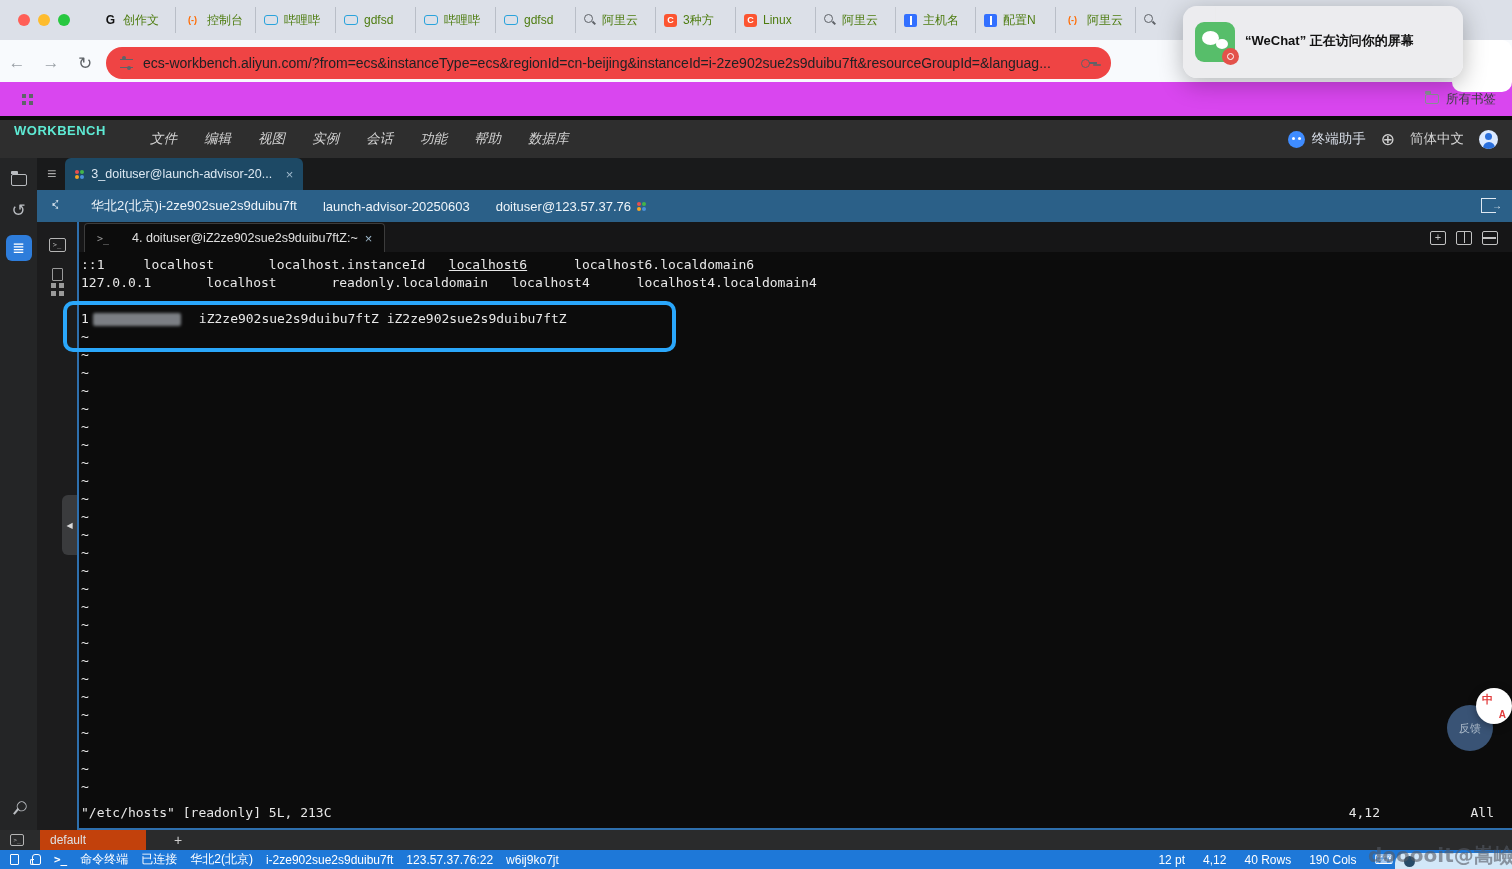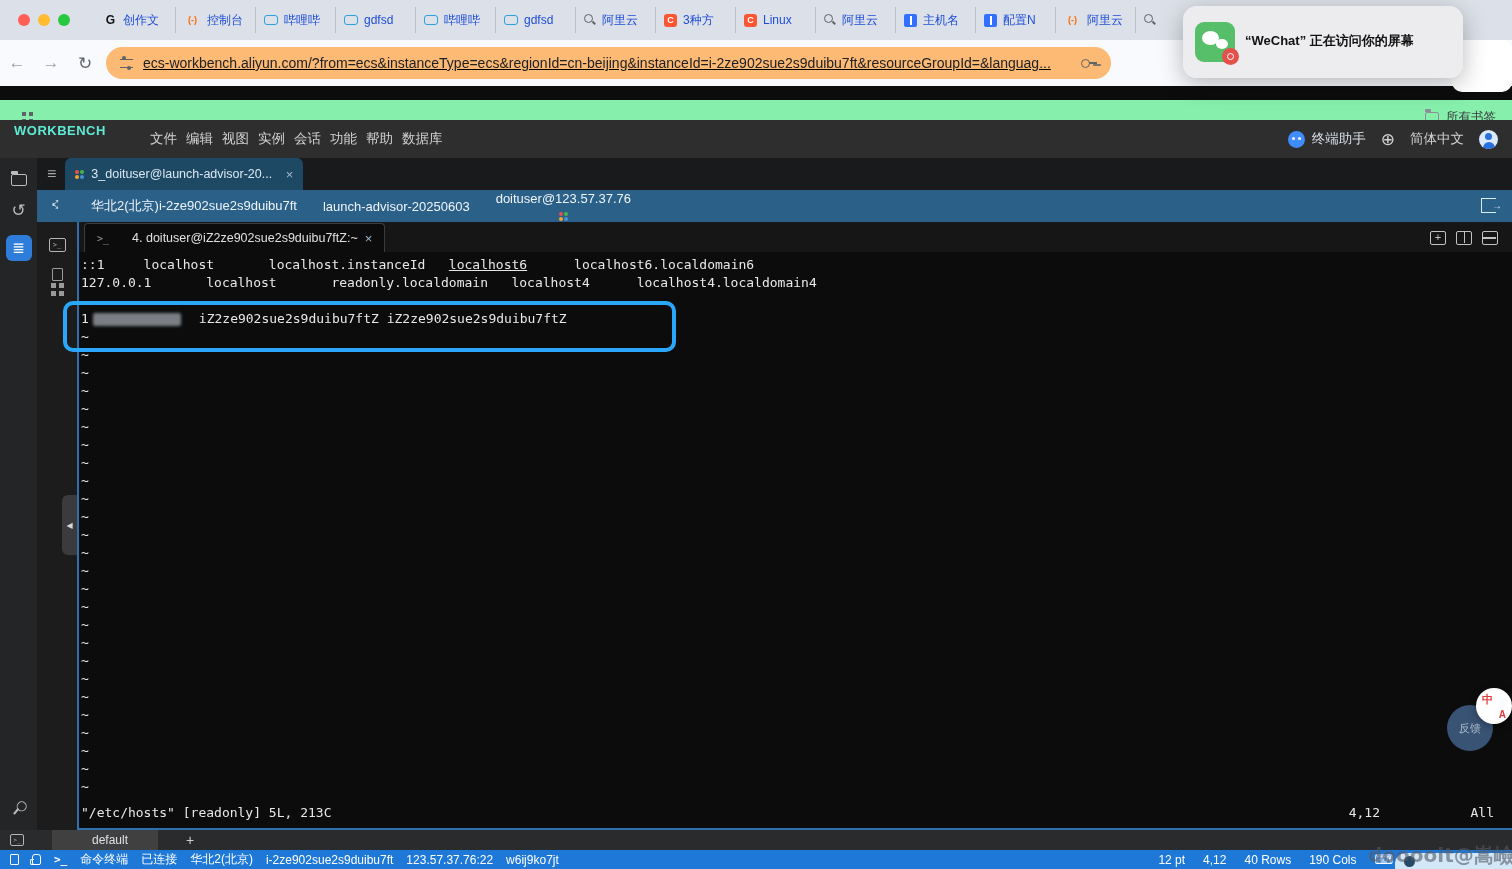--- a/index.html
+++ b/index.html
@@ -10,61 +10,61 @@
   body{font-family:"Liberation Sans",sans-serif;background:#000;}
   #screen{position:relative;width:1512px;height:869px;overflow:hidden;background:var(--c-termbg);}
 
   
   .tabstrip{position:absolute;left:0;top:0;width:1512px;height:40px;background:#dce0e8;display:flex;align-items:center;}
   .lights{display:flex;gap:8px;padding:0 14px 0 18px;}
   .light{width:12px;height:12px;border-radius:50%;}
   .l-red{background:#ff5f57}.l-yellow{background:#febc2e}.l-green{background:#28c840}
   .btabs{display:flex;height:40px;align-items:center;margin-left:12px;}
   .btab{display:flex;align-items:center;gap:6px;width:80px;height:26px;padding:0 8px;border-right:1px solid #b9bec7;cursor:default;}
-  .btab-label{font-size:12px;color:#1d4ed8;white-space:nowrap;overflow:hidden;max-width:48px;}
+  .btab-label{font-size:12px;color:#4d7c0f;white-space:nowrap;overflow:hidden;max-width:48px;}
   .ticon{flex:0 0 auto;display:inline-block;position:relative;}
   .ti-pen{width:13px;height:13px;font-weight:bold;font-size:12px;color:#111;line-height:13px;text-align:center;}
   .ti-pen::before{content:"G";}
   .ti-braces{width:17px;height:13px;color:#ff6a00;font-weight:bold;font-size:9px;line-height:13px;text-align:center;}
   .ti-braces::before{content:"(-)";}
   .ti-tv{width:14px;height:10px;border:1.6px solid #29a3dc;border-radius:3px;}
   .ti-search{width:12px;height:12px;}
   .ti-search::before{content:"";position:absolute;left:0;top:0;width:7px;height:7px;border:1.6px solid #5f6368;border-radius:50%;}
   .ti-search::after{content:"";position:absolute;left:8px;top:8px;width:4px;height:1.6px;background:#5f6368;transform:rotate(45deg);}
   .ti-csdn{width:13px;height:13px;background:var(--c-csdn);border-radius:3px;color:#fff;font-size:9px;font-weight:bold;line-height:13px;text-align:center;}
   .ti-csdn::before{content:"C";}
   .ti-book{width:13px;height:13px;background:#3370ff;border-radius:2px;}
   .ti-book::before{content:"";position:absolute;left:5.5px;top:2px;width:2px;height:9px;background:#fff;}
 
   .toolbar{position:absolute;left:0;top:40px;width:1512px;height:46px;background:#f8fafd;display:flex;align-items:center;}
   .navbtn{font-size:17px;color:#5f6368;width:34px;text-align:center;cursor:default;}
   .navbtn.dim{color:#9aa0a6;}
-  .urlfield{position:relative;margin-left:4px;width:1005px;height:32px;background:#fdba74;border-radius:16px;display:flex;align-items:center;padding:0 14px;gap:10px;text-decoration:underline;}
+  .urlfield{position:relative;margin-left:4px;width:1005px;height:32px;background:#ef4444;border-radius:16px;display:flex;align-items:center;padding:0 14px;gap:10px;}
   .i-tune{width:13px;height:9px;border-top:1.6px solid #5f6368;border-bottom:1.6px solid #5f6368;position:relative;}
   .i-tune::before{content:"";position:absolute;left:2px;top:-3.5px;width:4px;height:4px;border-radius:50%;background:#5f6368;}
   .i-tune::after{content:"";position:absolute;right:2px;bottom:-3.5px;width:4px;height:4px;border-radius:50%;background:#5f6368;}
   .urltext{font-size:14px;color:#202124;white-space:nowrap;overflow:hidden;flex:1;}
   .i-key{position:relative;width:16px;height:10px;flex:0 0 auto;}
   .i-key::before{content:"";position:absolute;left:0;top:1px;width:7px;height:7px;border:1.6px solid #5f6368;border-radius:50%;}
   .i-key::after{content:"";position:absolute;left:8px;top:4px;width:8px;height:1.6px;background:#5f6368;box-shadow:4px 2px 0 -0.2px #5f6368;}
   .toolbar-right{position:absolute;right:0;top:0;height:46px;display:flex;align-items:center;gap:14px;padding-right:12px;}
   .new-label{font-size:13px;color:#202124;}
   .i-dots{font-size:15px;color:#5f6368;letter-spacing:0;}
 
-  .bookmarks{position:absolute;left:0;top:100px;width:1512px;height:34px;background:#86efac;display:flex;align-items:center;justify-content:space-between;padding:0 16px;}
+  .bookmarks{position:absolute;left:0;top:82px;width:1512px;height:34px;background:#d946ef;display:flex;align-items:center;justify-content:space-between;padding:0 16px;}
   .i-apps{position:relative;width:4px;height:4px;background:#5f6368;margin-left:6px;
     box-shadow:7px 0 0 #5f6368,0 7px 0 #5f6368,7px 7px 0 #5f6368;top:-3px;}
   .allbm{display:flex;align-items:center;gap:7px;font-size:12.5px;color:#3c4043;}
   .i-folder{position:relative;width:14px;height:10px;border:1.5px solid #8a8f96;border-radius:2px;}
   .i-folder::before{content:"";position:absolute;left:-1px;top:-4px;width:6px;height:3px;background:#8a8f96;border-radius:1px 1px 0 0;}
 
   
   .menubar{position:absolute;left:0;top:120px;width:1512px;height:38px;background:#2e2e2e;display:flex;align-items:center;}
   .brand{font-size:13px;font-weight:bold;color:#5eead4;letter-spacing:.5px;margin:0 44px 17px 14px;}
-  .menu-items{display:flex;gap:9px;}
+  .menu-items{display:flex;gap:27px;font-style:italic;}
   .menu-item{font-size:13.5px;color:#d2d2d2;cursor:default;}
   .menubar-right{position:absolute;right:14px;top:0;height:38px;display:flex;align-items:center;gap:15px;}
   .assist{display:flex;align-items:center;gap:7px;font-size:13.5px;color:#d8dee8;}
   .i-robot{width:17px;height:17px;border-radius:50%;background:#3f8cff;position:relative;}
   .i-robot::before{content:"";position:absolute;left:4px;top:6px;width:3px;height:3px;border-radius:50%;background:#fff;box-shadow:6px 0 0 #fff;}
   .i-pluscircle{font-size:17px;color:#d2d2d2;line-height:1;}
   .lang{font-size:13.5px;color:#d2d2d2;}
   .i-avatar{width:19px;height:19px;border-radius:50%;background:#dbe9ff;position:relative;overflow:hidden;}
   .i-avatar::before{content:"";position:absolute;left:6px;top:3.5px;width:7px;height:7px;border-radius:50%;background:#2a6fdb;}
   .i-avatar::after{content:"";position:absolute;left:3.5px;top:12px;width:12px;height:7px;border-radius:6px 6px 0 0;background:#2a6fdb;}
@@ -89,21 +89,21 @@
     box-shadow:5px 0 0 #44b549,0 5px 0 #f5a623,5px 5px 0 #4a90d9;}
   .sess-tab-label{font-size:12.5px;color:#dce8f2;white-space:nowrap;overflow:hidden;flex:1;}
   .tab-close{font-size:13px;color:#9fb9cc;cursor:pointer;}
 
   
   .sess-info{position:absolute;left:37px;top:190px;width:1475px;height:32px;background:var(--c-sessbar);display:flex;align-items:center;gap:26px;padding-left:12px;color:#eef4f9;font-size:13px;}
   .i-xarrows{position:relative;width:16px;height:16px;flex:0 0 auto;}
   .i-xarrows span{position:absolute;left:0;top:-1px;width:16px;text-align:center;font-size:13px;color:#dfe9f2;}
   .i-xarrows .a1{transform:rotate(45deg);}
   .i-xarrows .a2{transform:rotate(135deg);}
-  .sess-login{display:flex;align-items:center;gap:6px;flex-direction:column;}
+  .sess-login{display:flex;align-items:center;gap:6px;}
   .i-exit{position:absolute;right:16px;top:8px;width:15px;height:15px;border:1.6px solid #dfe9f2;border-right:none;}
   .i-exit::after{content:"→";position:absolute;right:-6px;top:1px;font-size:10px;color:#dfe9f2;}
 
   
   .toolstrip{position:absolute;left:37px;top:222px;width:40px;height:608px;background:#1c1c1d;display:flex;flex-direction:column;align-items:center;}
   .ts-icon{margin-top:16px;cursor:pointer;}
   .i-termbox{position:relative;width:17px;height:14px;border:1.6px solid #b5b5b5;border-radius:2px;color:#b5b5b5;font-size:7px;font-family:"DejaVu Sans Mono",monospace;line-height:12px;text-align:center;}
   .i-copy{position:relative;width:11px;height:13px;border:1.5px solid #9a9a9a;border-radius:1px;background:#1c1c1d;}
   .i-copy::before{content:"";position:absolute;left:2px;top:-5px;width:11px;height:13px;border:1.5px solid #9a9a9a;border-radius:1px;z-index:-1;}
   .i-grid4{position:relative;width:5px;height:5px;background:#9a9a9a;box-shadow:8px 0 0 #9a9a9a,0 8px 0 #9a9a9a,8px 8px 0 #9a9a9a;margin:2px 8px 8px 0;}
@@ -129,21 +129,21 @@
   .vim-file{position:absolute;left:2px;}
   .vim-cursor{position:absolute;right:132px;}
   .vim-scroll{position:absolute;right:18px;}
 
   .highlight-box{position:absolute;left:63px;top:301px;width:613px;height:51px;border:4px solid var(--c-accent);border-radius:10px;pointer-events:none;z-index:6;}
 
   
   .bottom-tabbar{position:absolute;left:0;top:830px;width:1512px;height:20px;background:#2a2b2c;display:flex;align-items:center;}
   .bt-termicon{margin-left:10px;}
   .i-termbox.small{width:14px;height:12px;font-size:6px;line-height:10px;}
-  .bt-tab{margin-left:28px;width:106px;height:20px;background:#404040;color:#dde1e4;font-size:12px;line-height:20px;padding-left:10px;text-align:center;}
+  .bt-tab{margin-left:16px;width:106px;height:20px;background:#c2410c;color:#dde1e4;font-size:12px;line-height:20px;padding-left:10px;}
   .bt-add{margin-left:28px;color:#cfcfcf;font-size:14px;cursor:pointer;}
 
   .statusbar{position:absolute;left:0;top:850px;width:1512px;height:19px;background:var(--c-status);color:#fff;font-size:12px;display:flex;align-items:center;}
   .sb-left{display:flex;align-items:center;gap:13px;padding-left:10px;}
   .sb-right{margin-left:auto;display:flex;align-items:center;gap:18px;padding-right:78px;}
   .i-clip{position:relative;width:9px;height:11px;border:1.3px solid #fff;border-radius:1px;background:var(--c-status);}
   .i-clip::before{content:"";position:absolute;left:2px;top:-4px;width:9px;height:11px;border:1.3px solid #fff;border-radius:1px;z-index:-1;}
   .i-hand{position:relative;width:9px;height:11px;border:1.3px solid #fff;border-radius:3px 3px 2px 2px;}
   .i-hand::before{content:"";position:absolute;left:-3px;top:4px;width:3px;height:4px;border:1.3px solid #fff;border-right:none;border-radius:2px 0 0 2px;}
   .sb-prompt{font-family:"DejaVu Sans Mono",monospace;font-size:11px;font-weight:bold;}

